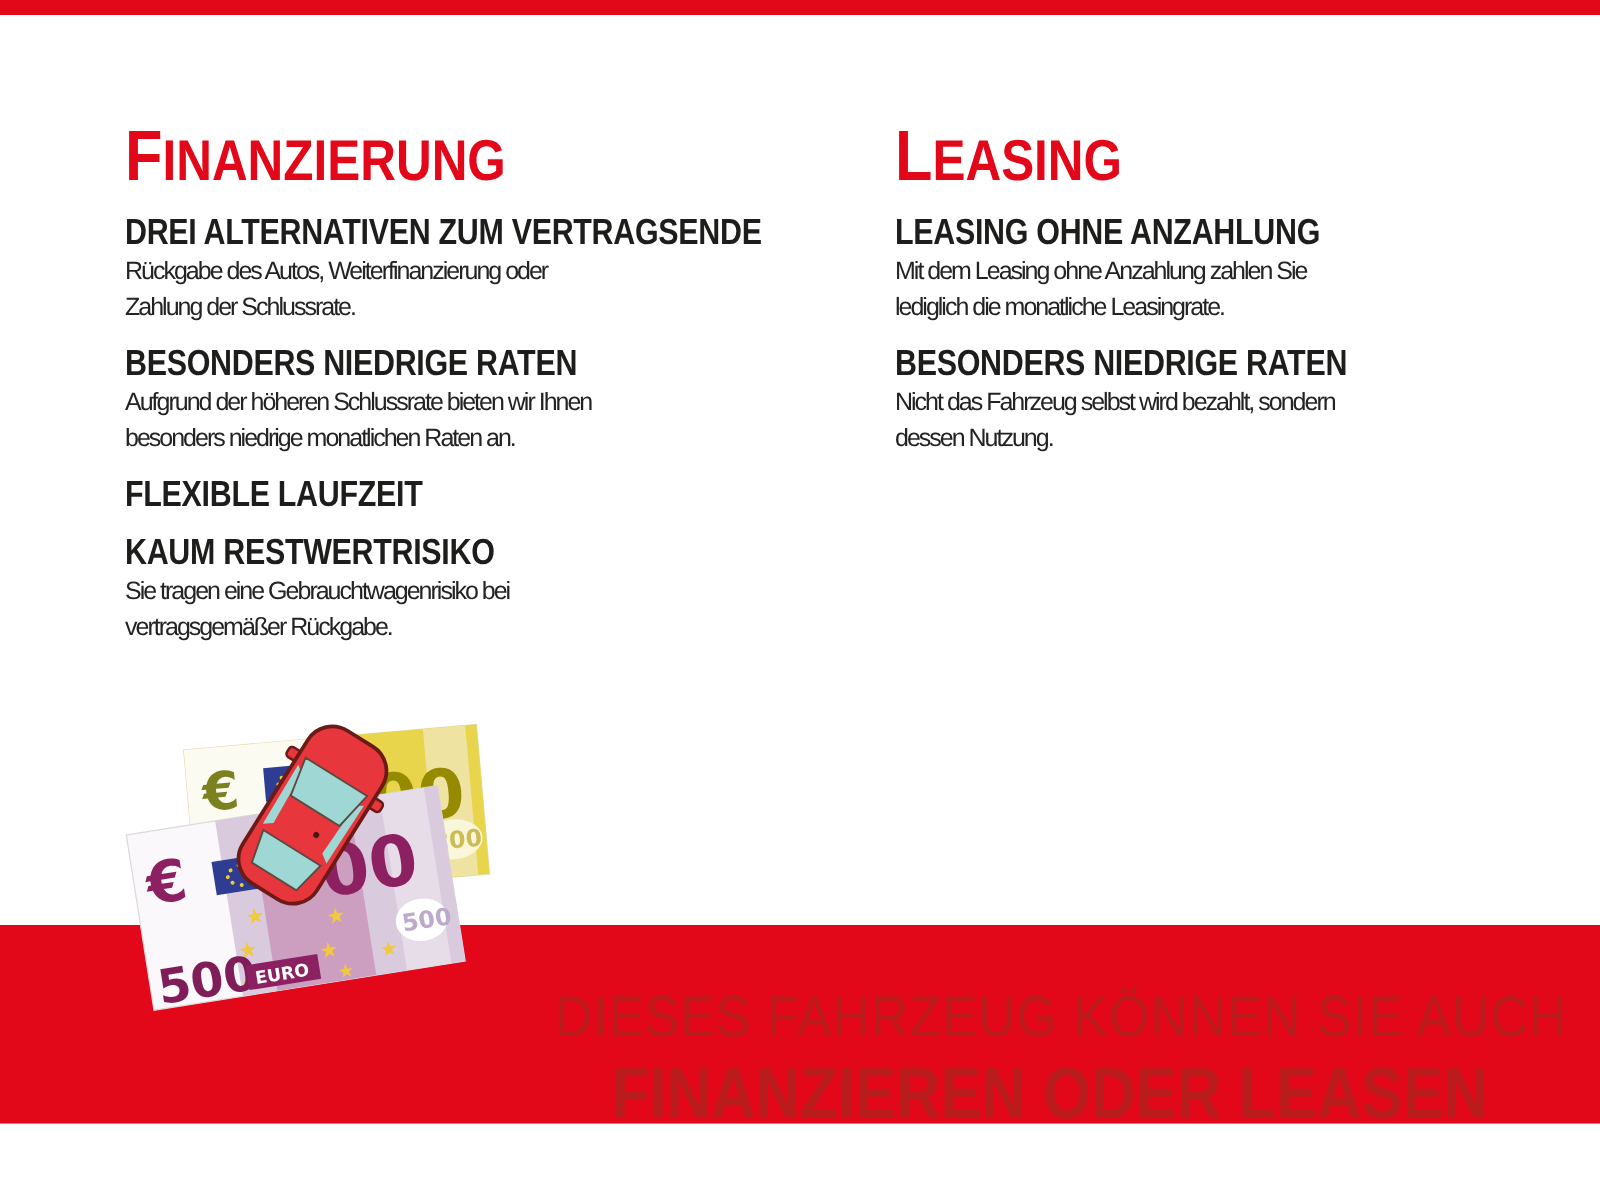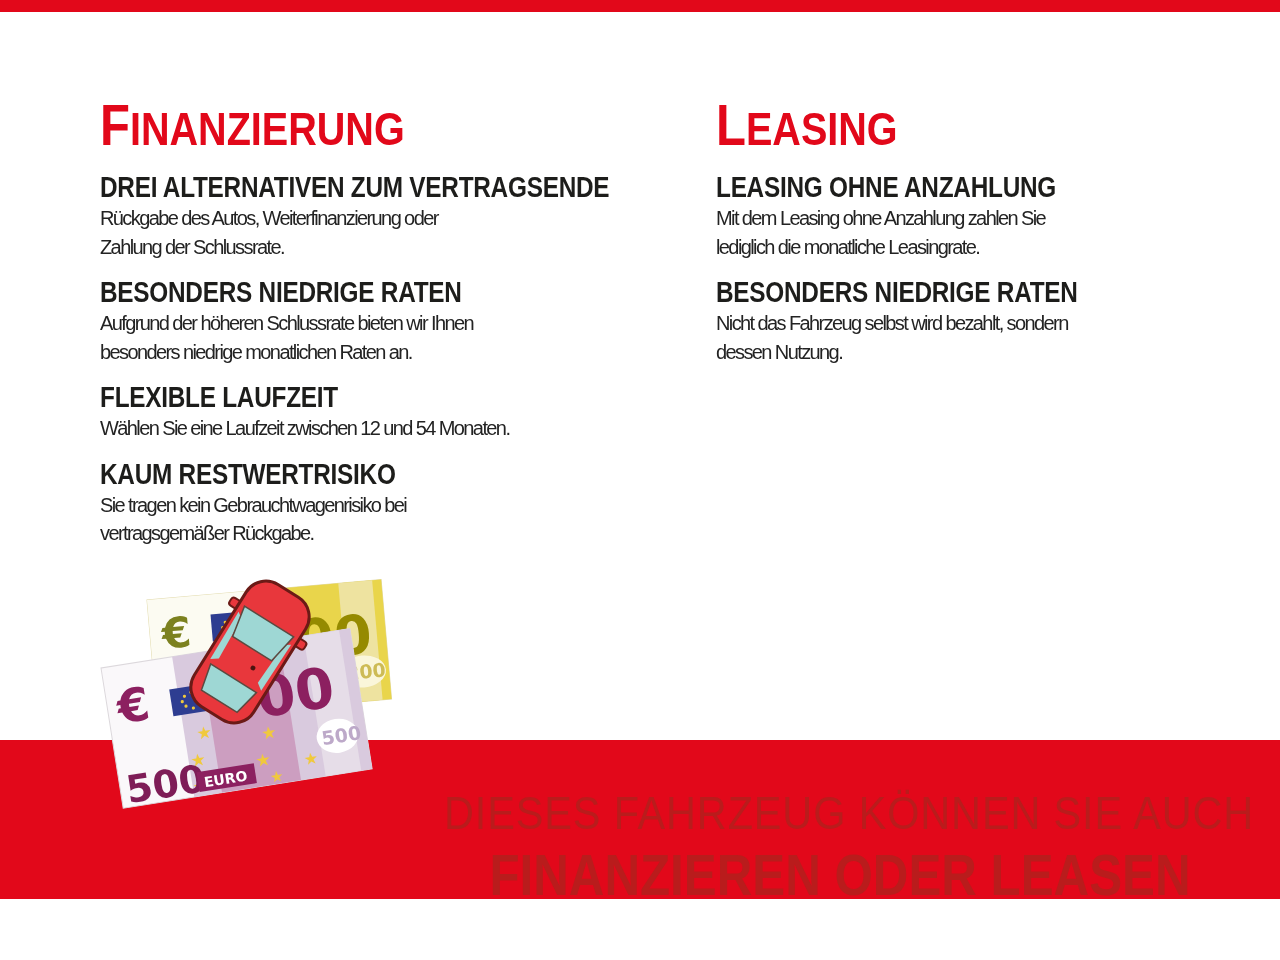--- a/index.html
+++ b/index.html
@@ -52,25 +52,24 @@
       <p class="sec-body">Rückgabe des Autos, Weiterfinanzierung oder
 Zahlung der Schlussrate.</p>
     </div>
     <div class="section">
       <h3 class="sec-head">BESONDERS NIEDRIGE RATEN</h3>
       <p class="sec-body">Aufgrund der höheren Schlussrate bieten wir Ihnen
 besonders niedrige monatlichen Raten an.</p>
     </div>
     <div class="section">
       <h3 class="sec-head">FLEXIBLE LAUFZEIT</h3>
-      <p class="sec-body">Wählen Sie eine Laufzeit zwischen 12 und 54 Monaten.</p>
     </div>
     <div class="section">
       <h3 class="sec-head">KAUM RESTWERTRISIKO</h3>
-      <p class="sec-body">Sie tragen kein Gebrauchtwagenrisiko bei
+      <p class="sec-body">Sie tragen eine Gebrauchtwagenrisiko bei
 vertragsgemäßer Rückgabe.</p>
     </div>
   </div>
 
   <div class="col col-right">
     <h1 class="col-title">LEASING</h1>
 
     <div class="section">
       <h3 class="sec-head">LEASING OHNE ANZAHLUNG</h3>
       <p class="sec-body">Mit dem Leasing ohne Anzahlung zahlen Sie

